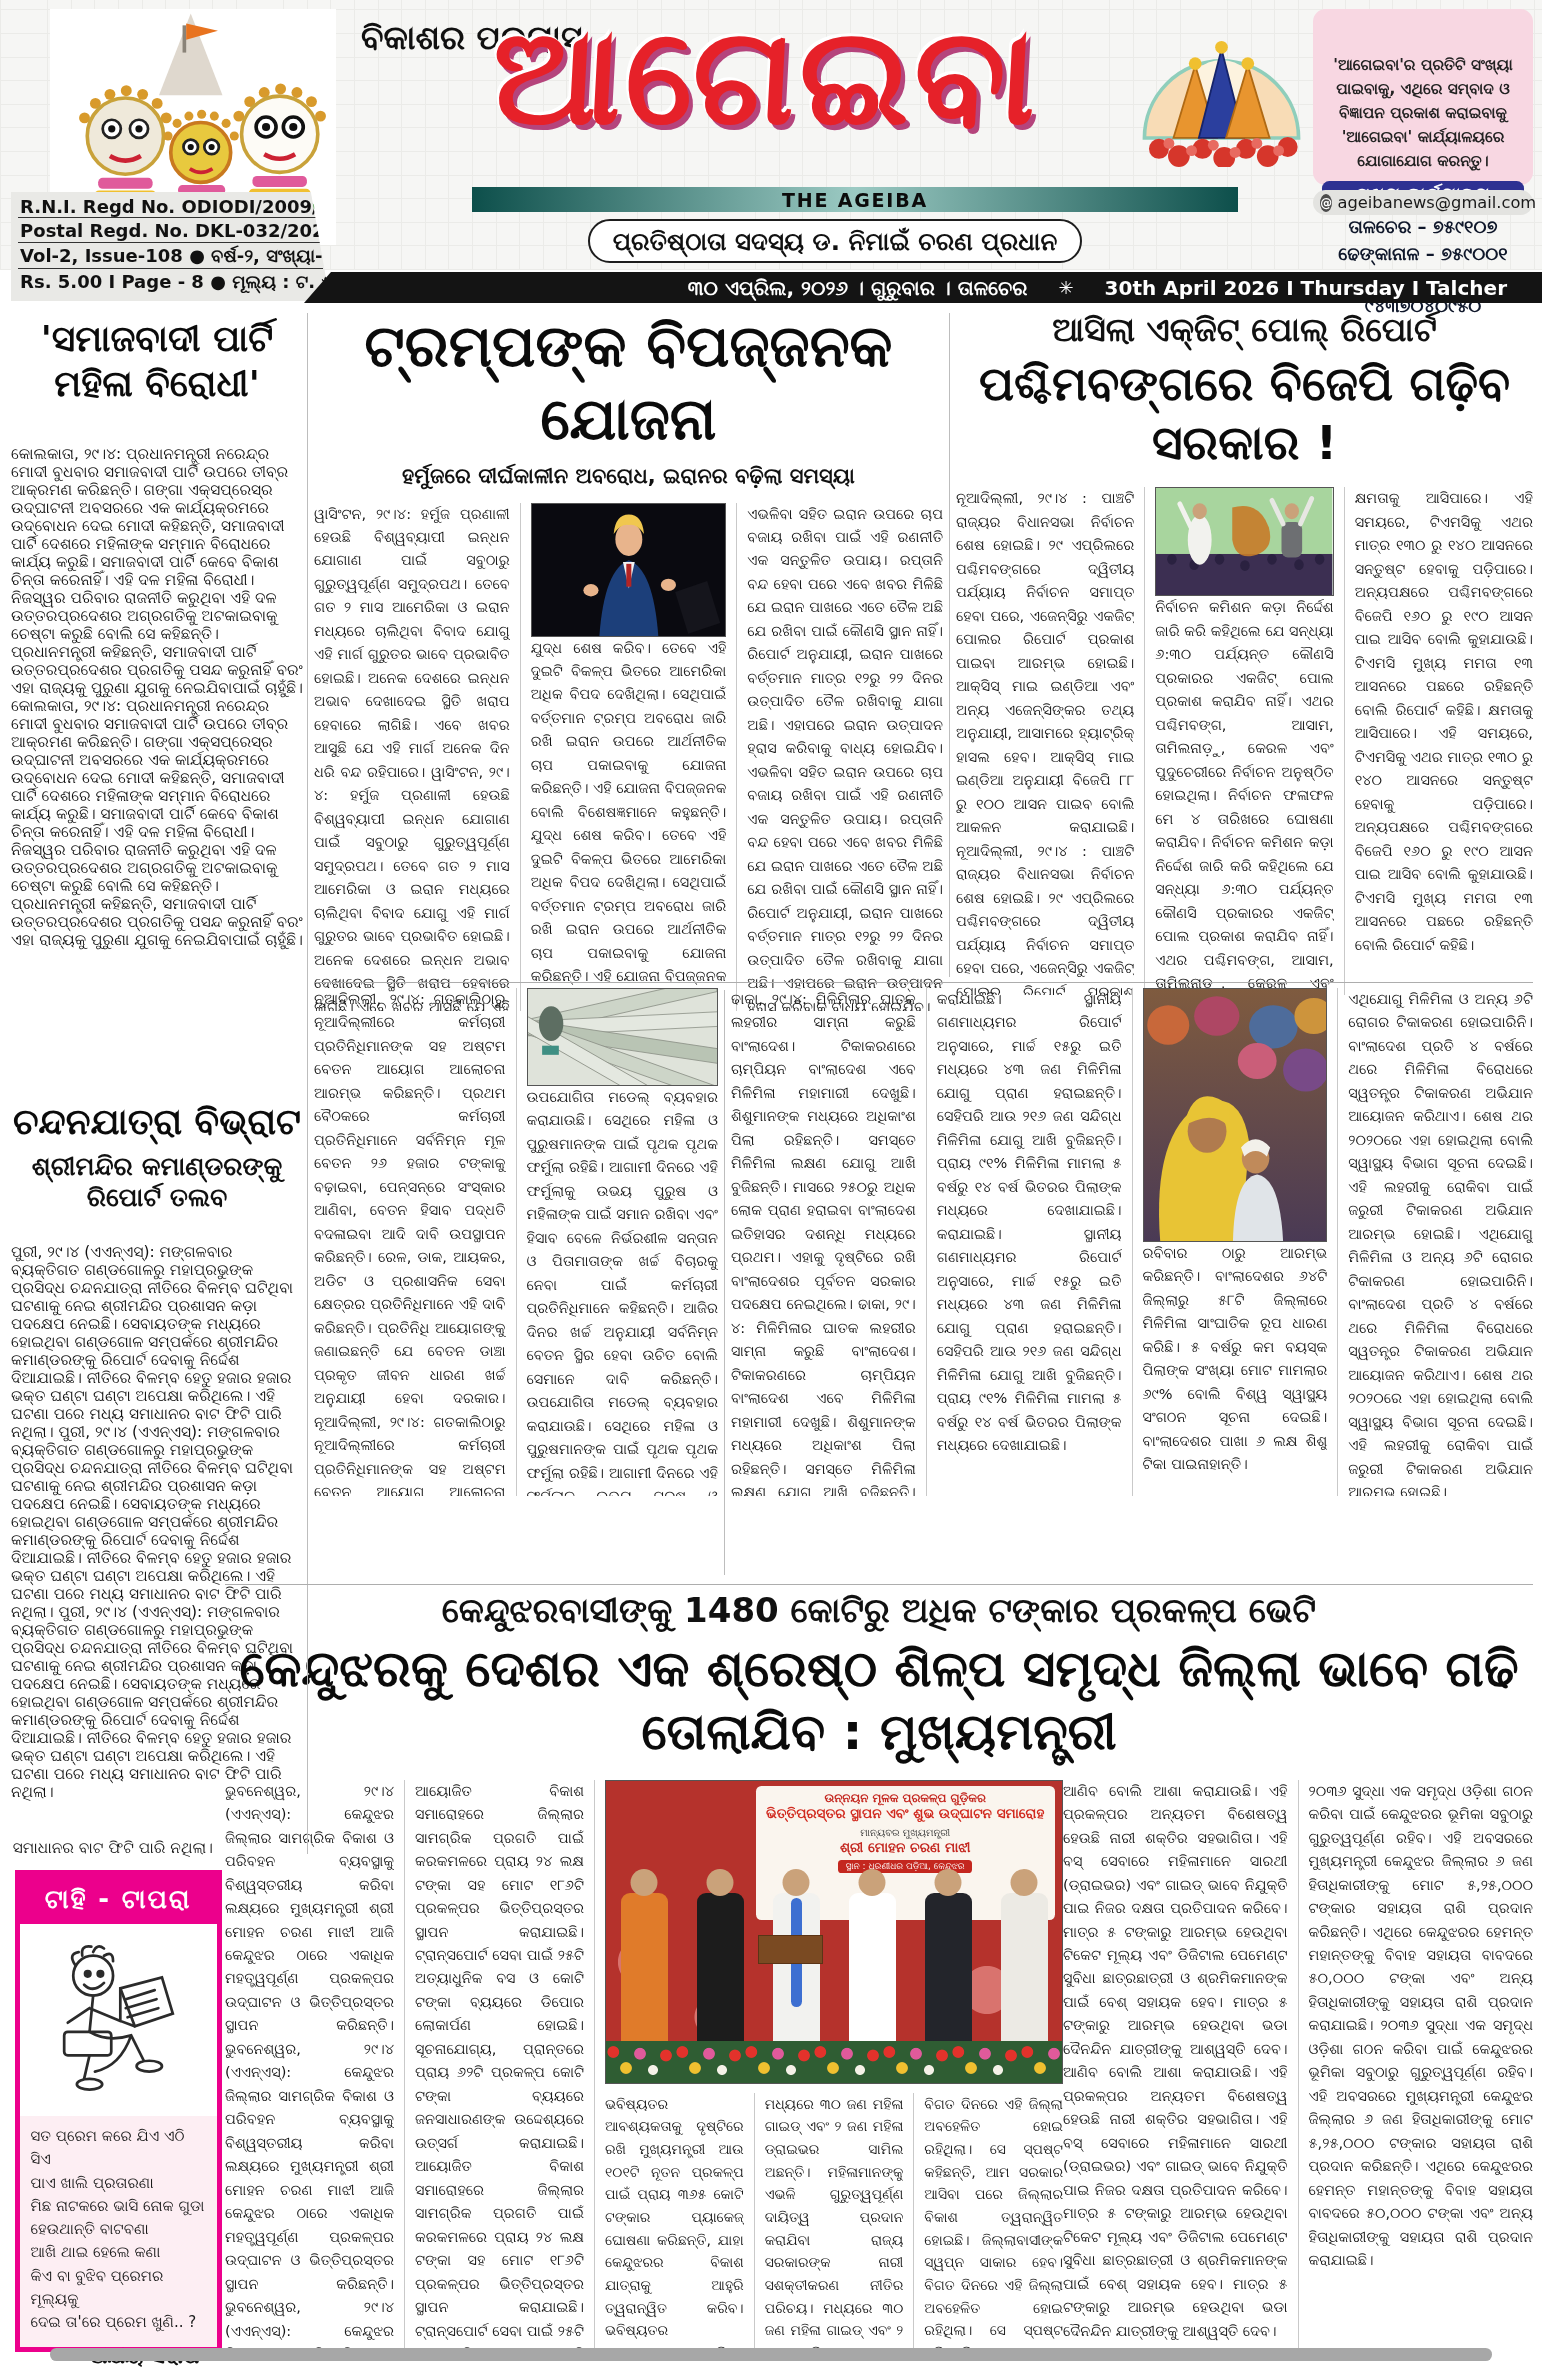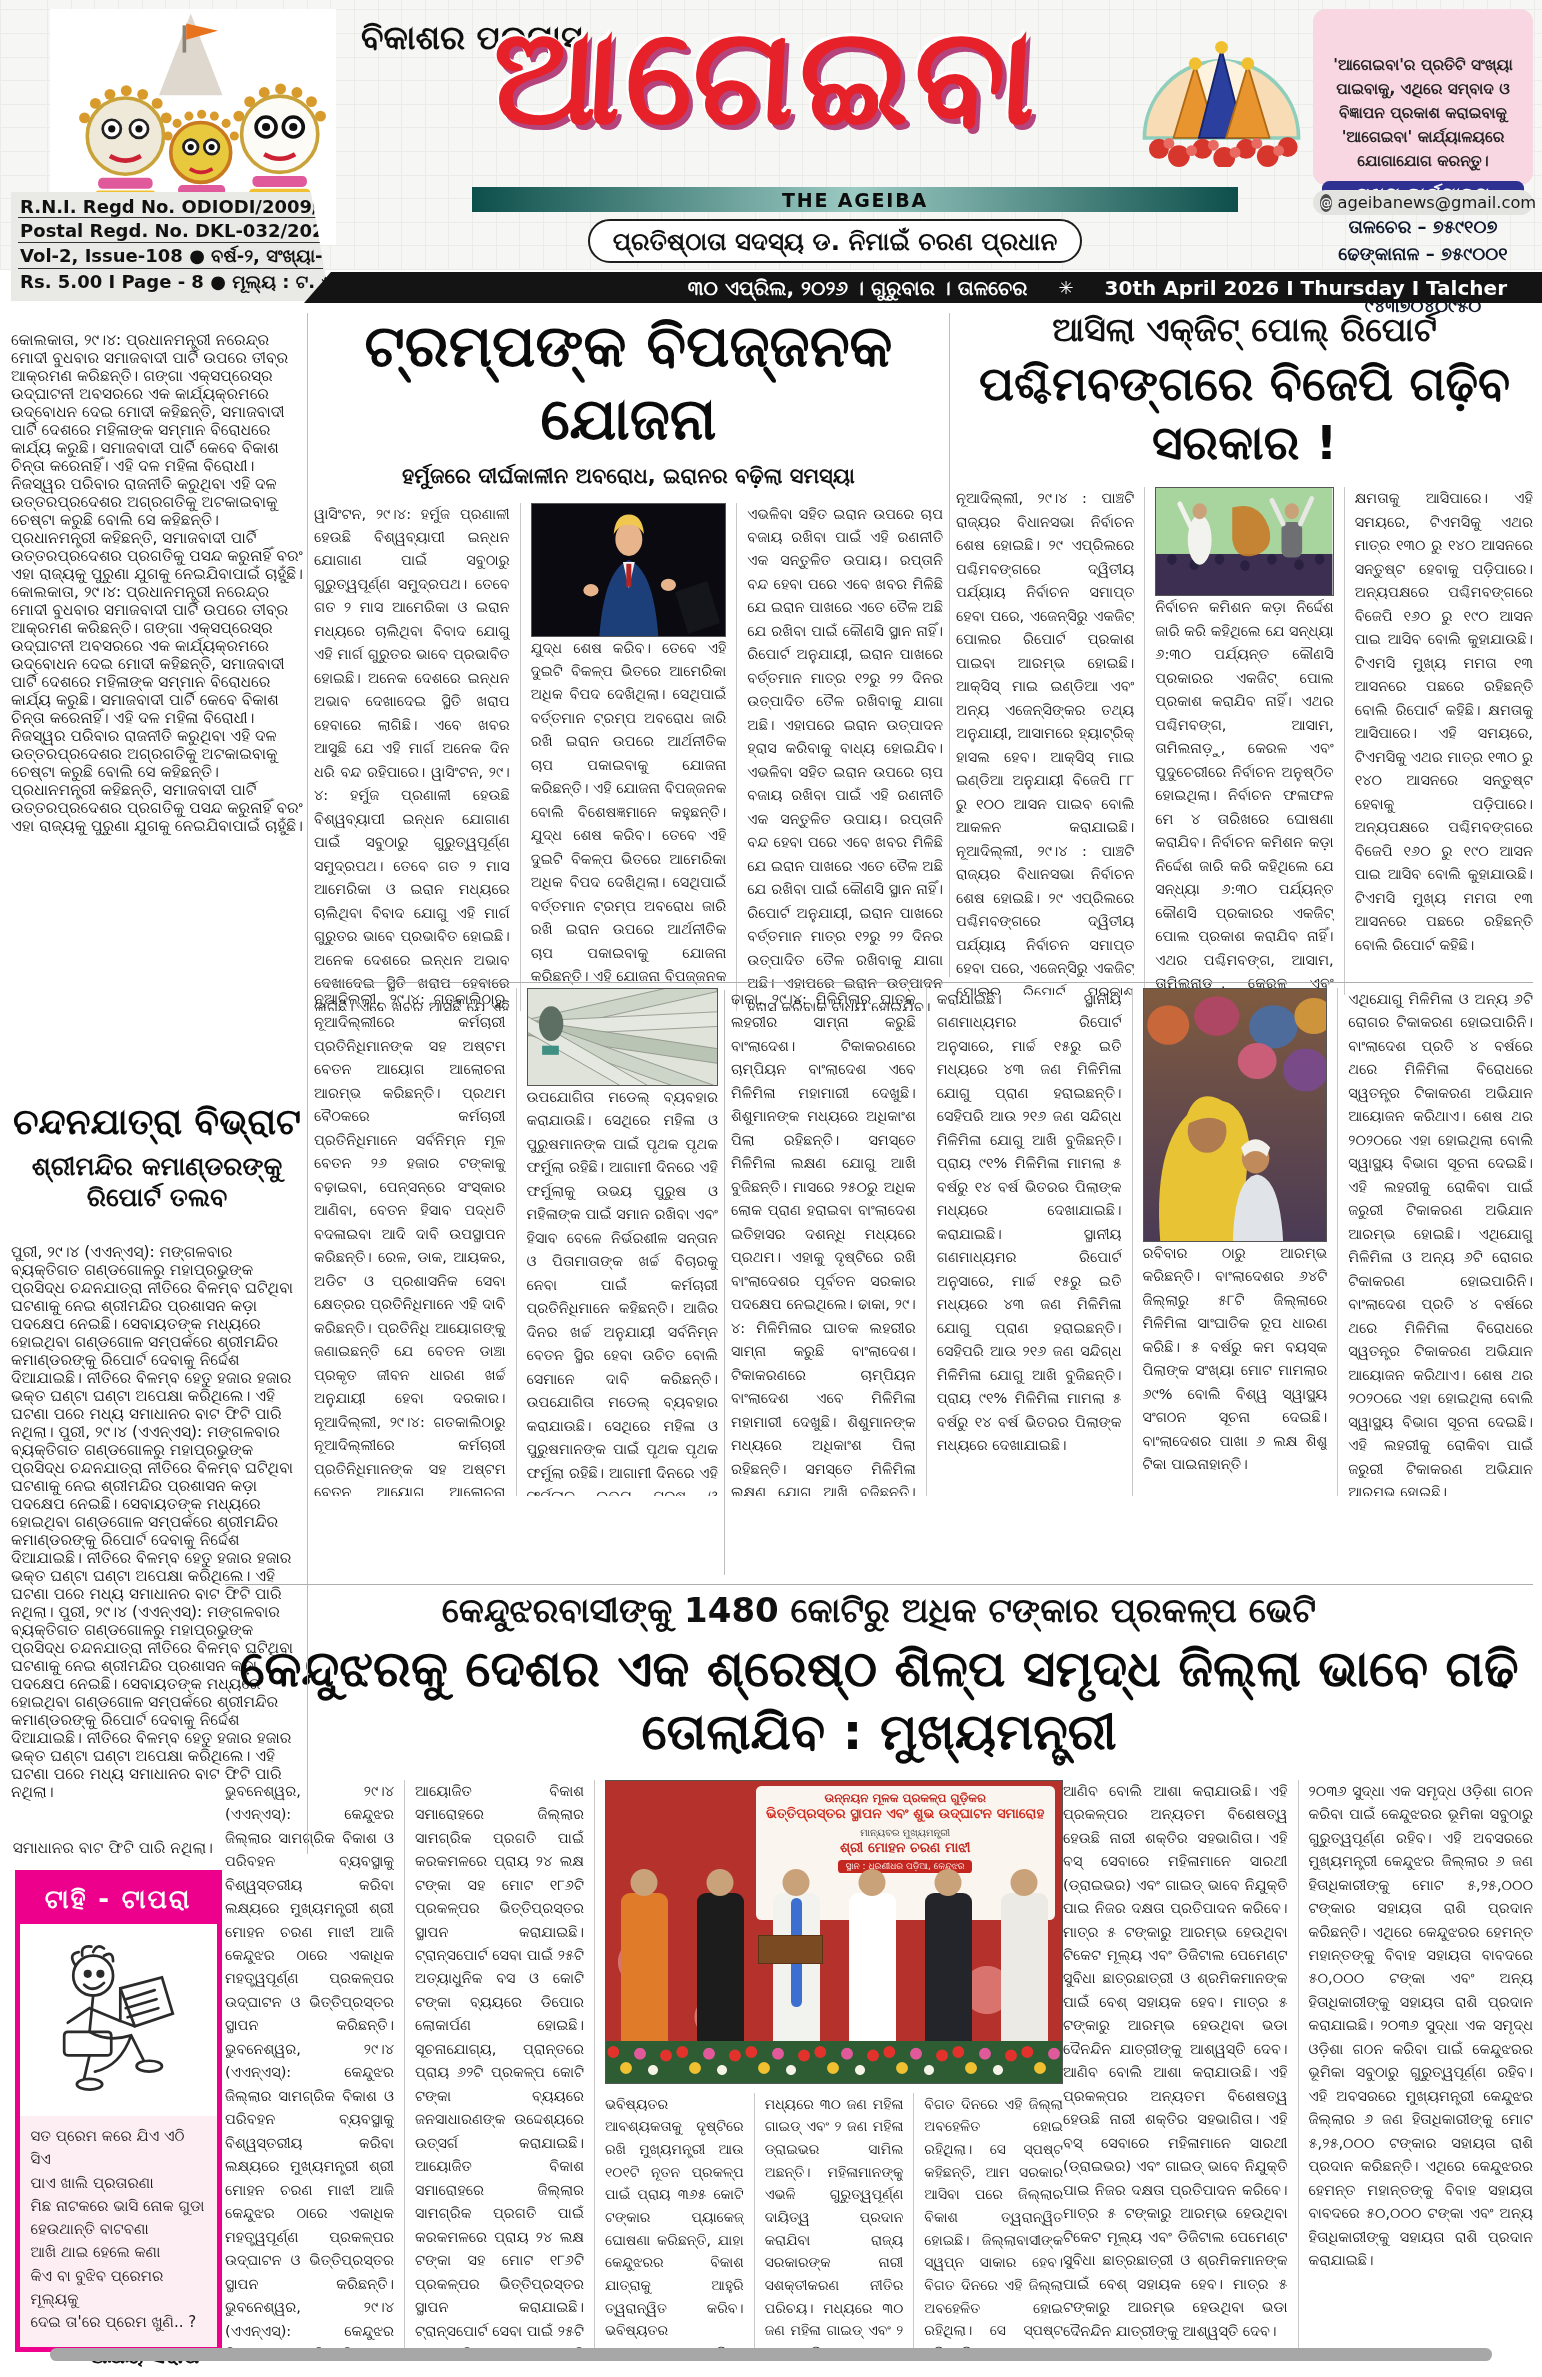--- a/index.html
+++ b/index.html
@@ -260,20 +260,21 @@
     </div>
   </div>
 
   <div class="date-bar">
     <span>୩୦ ଏପ୍ରିଲ, ୨୦୨୬ । ଗୁରୁବାର । ତାଳଚେର</span>
     <span class="star">✳</span>
     <span>30th April 2026 I Thursday I Talcher</span>
   </div>
 
   <div class="sec-spparty rail">
+    <div class="headline">'ସମାଜବାଦୀ ପାର୍ଟି ମହିଳା ବିରୋଧୀ'</div>
     <div class="bodytext">
         <p>କୋଲକାତା, ୨୯।୪: ପ୍ରଧାନମନ୍ତ୍ରୀ ନରେନ୍ଦ୍ର ମୋଦୀ ବୁଧବାର ସମାଜବାଦୀ ପାର୍ଟି ଉପରେ ତୀବ୍ର ଆକ୍ରମଣ କରିଛନ୍ତି। ଗଙ୍ଗା ଏକ୍ସପ୍ରେସ୍‌ର ଉଦ୍‌ଘାଟନୀ ଅବସରରେ ଏକ କାର୍ଯ୍ୟକ୍ରମରେ ଉଦ୍‌ବୋଧନ ଦେଇ ମୋଦୀ କହିଛନ୍ତି, ସମାଜବାଦୀ ପାର୍ଟି ଦେଶରେ ମହିଳାଙ୍କ ସମ୍ମାନ ବିରୋଧରେ କାର୍ଯ୍ୟ କରୁଛି। ସମାଜବାଦୀ ପାର୍ଟି କେବେ ବିକାଶ ଚିନ୍ତା କରେନାହିଁ। ଏହି ଦଳ ମହିଳା ବିରୋଧୀ। ନିଜସ୍ୱର ପରିବାର ରାଜନୀତି କରୁଥିବା ଏହି ଦଳ ଉତ୍ତରପ୍ରଦେଶର ଅଗ୍ରଗତିକୁ ଅଟକାଇବାକୁ ଚେଷ୍ଟା କରୁଛି ବୋଲି ସେ କହିଛନ୍ତି। ପ୍ରଧାନମନ୍ତ୍ରୀ କହିଛନ୍ତି, ସମାଜବାଦୀ ପାର୍ଟି ଉତ୍ତରପ୍ରଦେଶର ପ୍ରଗତିକୁ ପସନ୍ଦ କରୁନାହିଁ ବରଂ ଏହା ରାଜ୍ୟକୁ ପୁରୁଣା ଯୁଗକୁ ନେଇଯିବାପାଇଁ ଚାହୁଁଛି। କୋଲକାତା, ୨୯।୪: ପ୍ରଧାନମନ୍ତ୍ରୀ ନରେନ୍ଦ୍ର ମୋଦୀ ବୁଧବାର ସମାଜବାଦୀ ପାର୍ଟି ଉପରେ ତୀବ୍ର ଆକ୍ରମଣ କରିଛନ୍ତି। ଗଙ୍ଗା ଏକ୍ସପ୍ରେସ୍‌ର ଉଦ୍‌ଘାଟନୀ ଅବସରରେ ଏକ କାର୍ଯ୍ୟକ୍ରମରେ ଉଦ୍‌ବୋଧନ ଦେଇ ମୋଦୀ କହିଛନ୍ତି, ସମାଜବାଦୀ ପାର୍ଟି ଦେଶରେ ମହିଳାଙ୍କ ସମ୍ମାନ ବିରୋଧରେ କାର୍ଯ୍ୟ କରୁଛି। ସମାଜବାଦୀ ପାର୍ଟି କେବେ ବିକାଶ ଚିନ୍ତା କରେନାହିଁ। ଏହି ଦଳ ମହିଳା ବିରୋଧୀ। ନିଜସ୍ୱର ପରିବାର ରାଜନୀତି କରୁଥିବା ଏହି ଦଳ ଉତ୍ତରପ୍ରଦେଶର ଅଗ୍ରଗତିକୁ ଅଟକାଇବାକୁ ଚେଷ୍ଟା କରୁଛି ବୋଲି ସେ କହିଛନ୍ତି। ପ୍ରଧାନମନ୍ତ୍ରୀ କହିଛନ୍ତି, ସମାଜବାଦୀ ପାର୍ଟି ଉତ୍ତରପ୍ରଦେଶର ପ୍ରଗତିକୁ ପସନ୍ଦ କରୁନାହିଁ ବରଂ ଏହା ରାଜ୍ୟକୁ ପୁରୁଣା ଯୁଗକୁ ନେଇଯିବାପାଇଁ ଚାହୁଁଛି।</p>
       </div>
   </div>
 
   <div class="sec-trump">
     <div class="headline">ଟ୍ରମ୍ପଙ୍କ ବିପଜ୍ଜନକ ଯୋଜନା</div>
     <div class="subhead">ହର୍ମୁଜରେ ଦୀର୍ଘକାଳୀନ ଅବରୋଧ, ଇରାନର ବଢ଼ିଲା ସମସ୍ୟା</div>
     <div class="body-cols">
       <div class="col">

